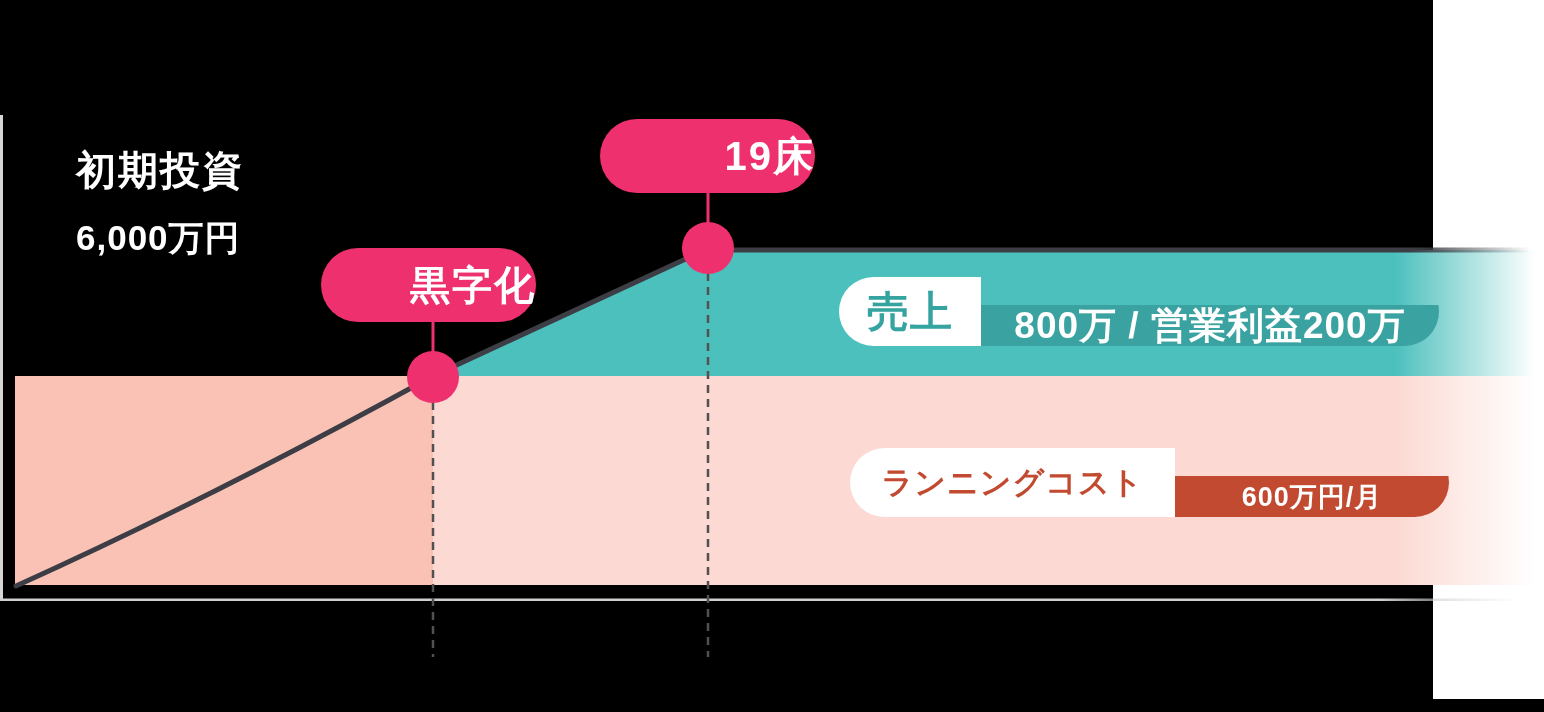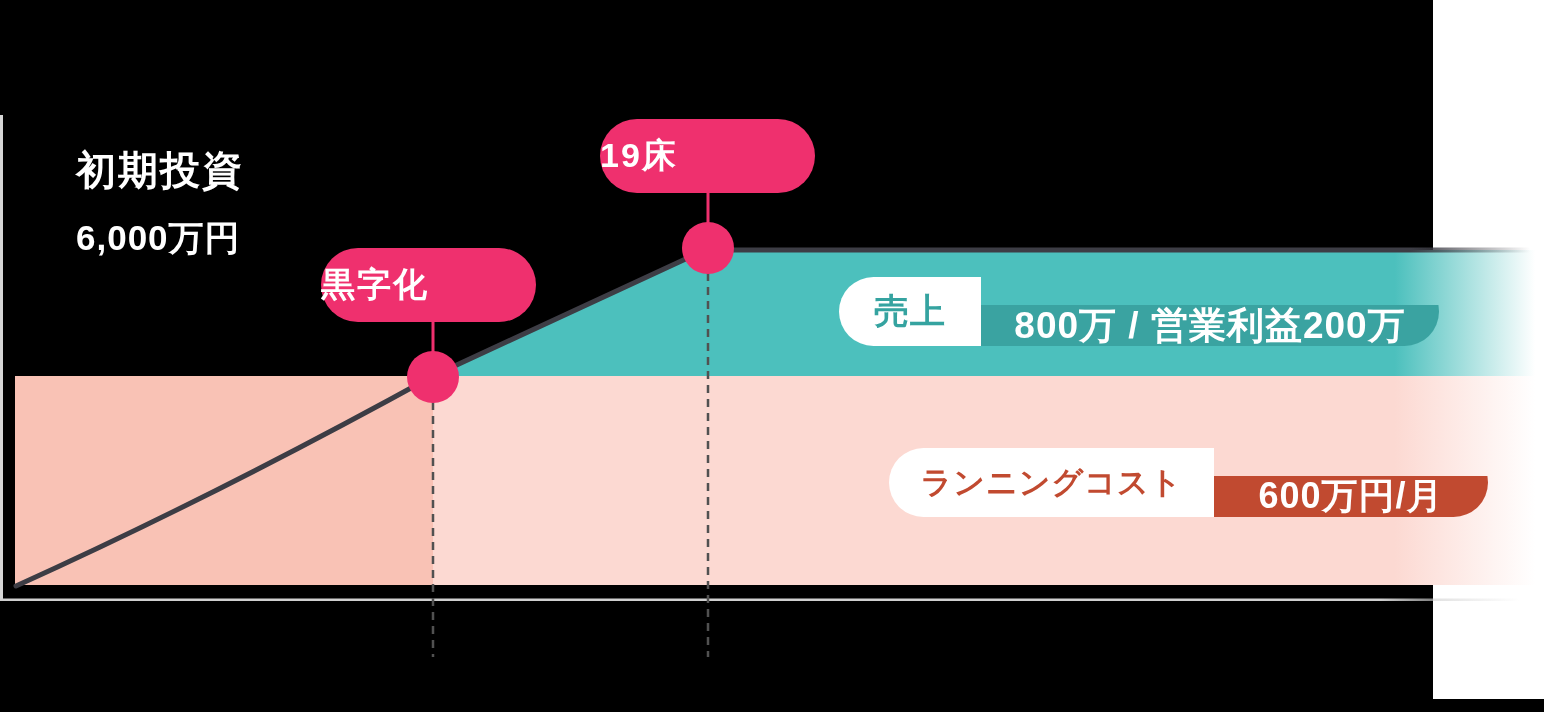--- a/index.html
+++ b/index.html
@@ -7,41 +7,41 @@
     position:relative;width:1544px;height:712px;background:#000;overflow:hidden;
     font-family:"Liberation Sans","DejaVu Sans",sans-serif;font-weight:bold;padding-left:12px;
   }
   .stage svg{position:absolute;left:0;top:0;}
   .overlay{position:absolute;}
   .title-block{left:76px;top:150px;color:#ffffff;line-height:1;}
   .title-main{display:block;font-size:40px;letter-spacing:2px;}
   .title-amount{display:block;font-size:35px;margin-top:30px;letter-spacing:1px;}
   .pin-pill{
     background:#ef306e;color:#ffffff;border-radius:37px;
-    display:flex;align-items:center;justify-content:flex-start;
-    font-size:34px;letter-spacing:2px;
+    display:flex;align-items:center;justify-content:flex-end;
+    font-size:40px;letter-spacing:2px;
     width:215px;height:74px;
   }
   .pill-breakeven{left:321px;top:248px;}
   .pill-beds{left:600px;top:119px;}
   .band-pill{
     display:flex;align-items:stretch;border-radius:35px;overflow:hidden;height:69px;
   }
   .sales-pill{left:839px;top:277px;width:600px;}
-  .cost-pill{left:889px;top:448px;width:599px;}
+  .cost-pill{left:850px;top:448px;width:599px;}
   .band-pill .lbl{
     background:#ffffff;display:flex;align-items:center;justify-content:center;
   }
   .band-pill .val{
     flex:1;display:flex;align-items:center;justify-content:center;color:#ffffff;margin-top:28px;
   }
-  .sales-pill .lbl{width:142px;color:#35a3a0;font-size:35px;letter-spacing:1px;}
+  .sales-pill .lbl{width:142px;color:#35a3a0;font-size:42px;letter-spacing:1px;}
   .sales-pill .val{background:#3aa3a1;font-size:37px;letter-spacing:1px;}
   .cost-pill .lbl{width:325px;color:#c14a30;font-size:31px;letter-spacing:1px;}
-  .cost-pill .val{background:#c14a30;font-size:36px;letter-spacing:1px;}
+  .cost-pill .val{background:#c14a30;font-size:27px;letter-spacing:1px;}
 </style>
 </head>
 <body>
 
 <div class="stage">
 
   <svg width="1544" height="712" viewBox="0 0 1544 712">
     <defs>
       <linearGradient id="gTeal" gradientUnits="userSpaceOnUse" x1="1395" y1="0" x2="1535" y2="0">
         <stop offset="0" stop-color="#4cc0bd"></stop>

